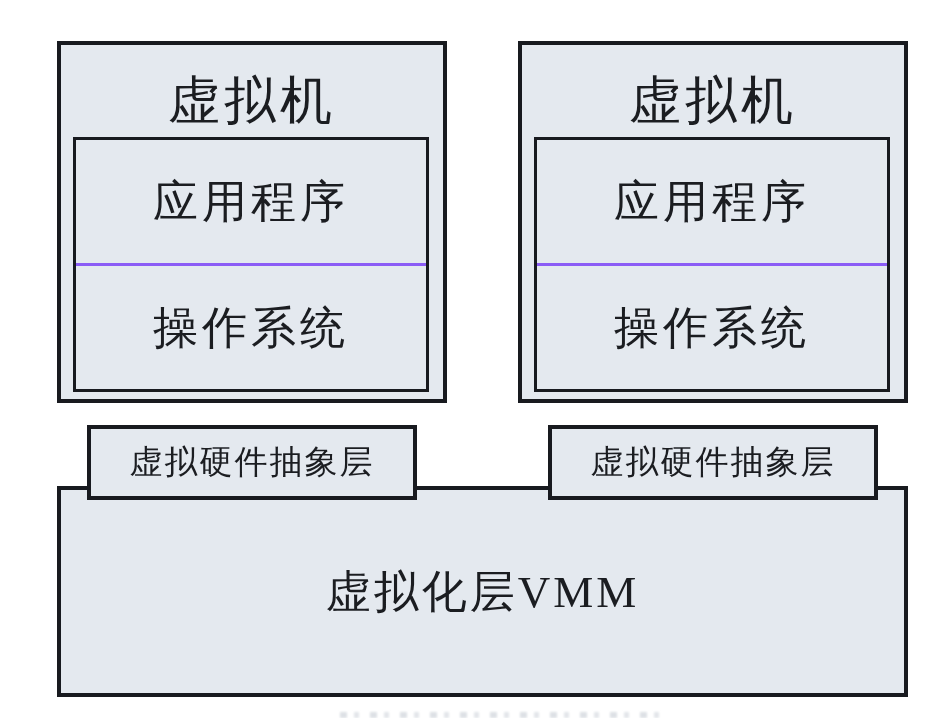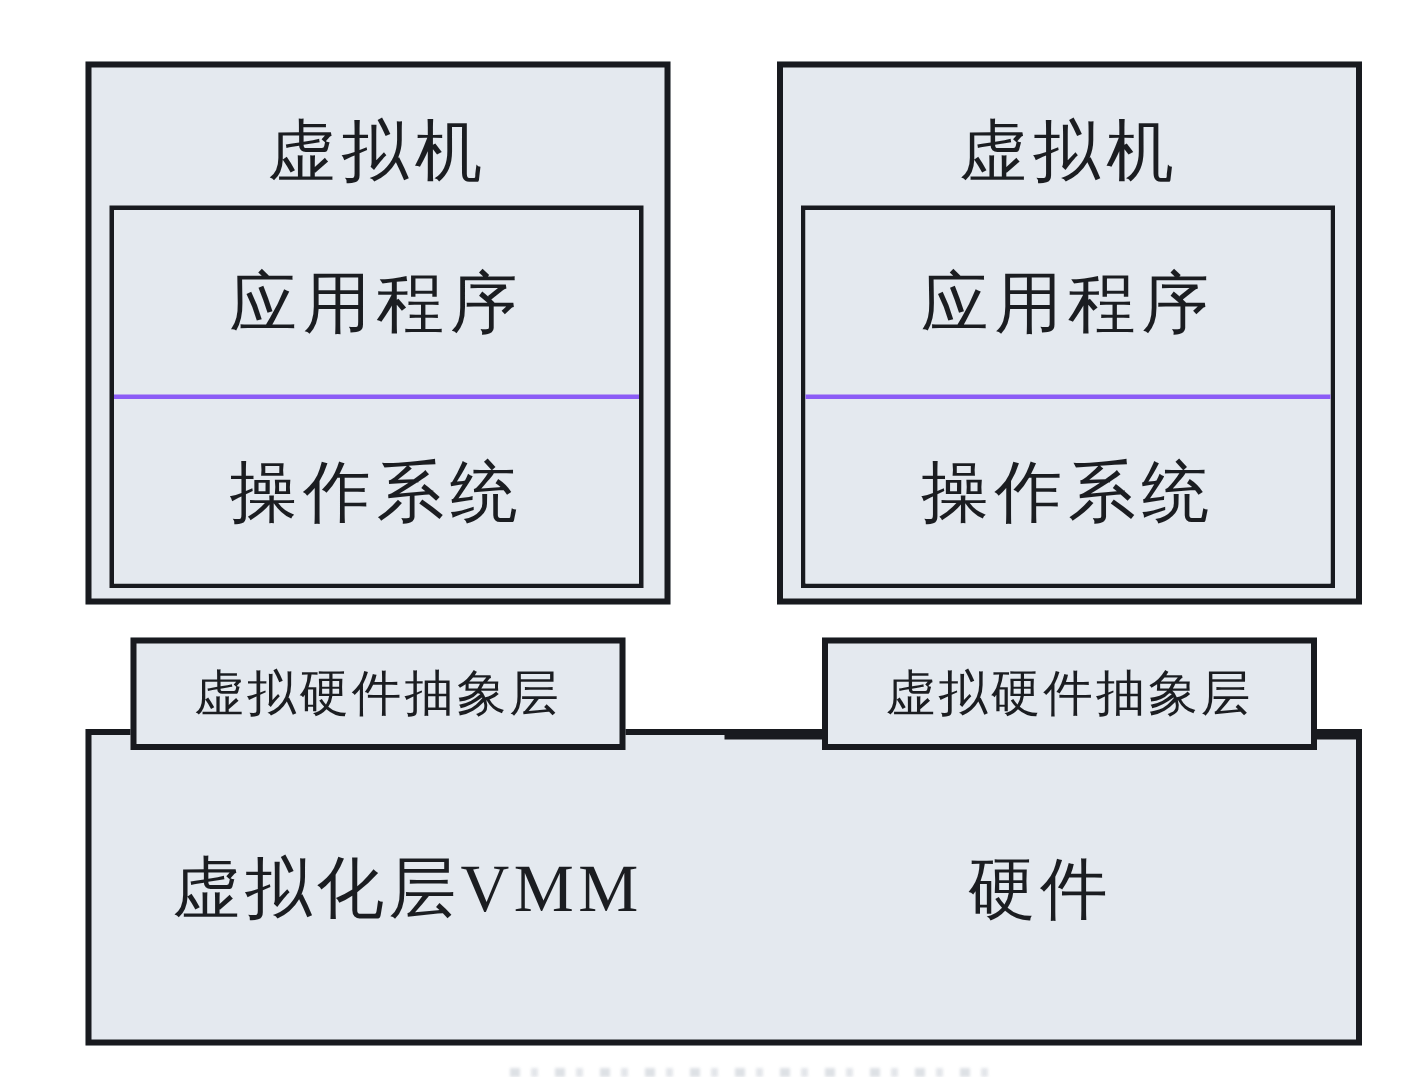--- a/index.html
+++ b/index.html
@@ -31,21 +31,21 @@
   .vm-left  { left: 57px; }
   .vm-right { left: 518px; }
   .vm-title {
     position: absolute;
     left: 0; right: 0;
     top: 0;
     height: 112px;
     display: flex;
     align-items: center;
     justify-content: center;
-    font-size: 45px;
+    font-size: 52px;
     letter-spacing: 4px;
   }
   .vm-inner {
     position: absolute;
     left: 12px;
     right: 14px;
     top: 92px;
     bottom: 7px;
     box-sizing: border-box;
     border: 3px solid #181a1f;
@@ -133,21 +133,20 @@
   <div class="box vm vm-right">
     <div class="vm-title">虚拟机</div>
     <div class="vm-inner">
       <div class="vm-cell">应用程序</div>
       <div class="vm-cell">操作系统</div>
     </div>
   </div>
 
   <div class="box bottom-stack">
     <div class="stack-row">虚拟化层VMM</div>
-    <div class="stack-row">硬件</div>
   </div>
 
   <div class="box hal hal-left">虚拟硬件抽象层</div>
   <div class="box hal hal-right">虚拟硬件抽象层</div>
 
   <div class="caption-fragment"></div>
 
 </div>
 
 </body></html>

